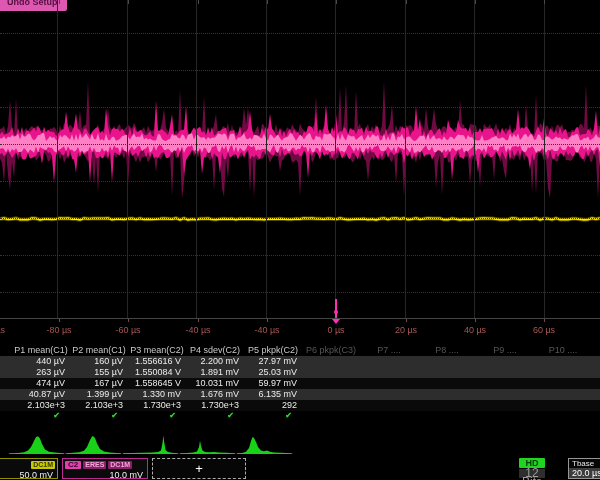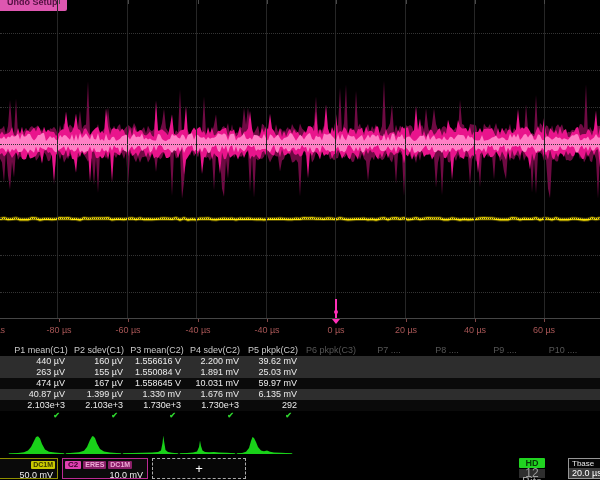--- a/index.html
+++ b/index.html
@@ -117,37 +117,37 @@
       <div class="axis-tick" style="left: 475px;"></div>
       <div class="axis-label" style="left: 475px;">40 µs</div>
       <div class="axis-tick" style="left: 544px;"></div>
       <div class="axis-label" style="left: 544px;">60 µs</div>
       <div class="trig-marker" style="left: 336px;"></div>
     </div>
 
   <div class="mtable" id="mtable">
       <div class="mrow header">
         <div class="mcell hcell">P1 mean(C1)</div>
-        <div class="mcell hcell">P2 sdev(C1)</div>
+        <div class="mcell hcell">P2 mean(C1)</div>
         <div class="mcell hcell">P3 mean(C2)</div>
         <div class="mcell hcell">P4 sdev(C2)</div>
         <div class="mcell hcell">P5 pkpk(C2)</div>
         <div class="mcell hcell dim">P6 pkpk(C3)</div>
         <div class="mcell hcell dim">P7 ....</div>
         <div class="mcell hcell dim">P8 ....</div>
         <div class="mcell hcell dim">P9 ....</div>
         <div class="mcell hcell dim">P10 ....</div>
         <div class="mcell hcell dim">P11</div>
       </div>
       <div class="mrow shade">
         <div class="mcell vcell">440 µV</div>
         <div class="mcell vcell">160 µV</div>
         <div class="mcell vcell">1.556616 V</div>
         <div class="mcell vcell">2.200 mV</div>
-        <div class="mcell vcell">39.62 mV</div>
+        <div class="mcell vcell">27.97 mV</div>
       </div>
       <div class="mrow shade">
         <div class="mcell vcell">263 µV</div>
         <div class="mcell vcell">155 µV</div>
         <div class="mcell vcell">1.550084 V</div>
         <div class="mcell vcell">1.891 mV</div>
         <div class="mcell vcell">25.03 mV</div>
       </div>
       <div class="mrow plain">
         <div class="mcell vcell">474 µV</div>

